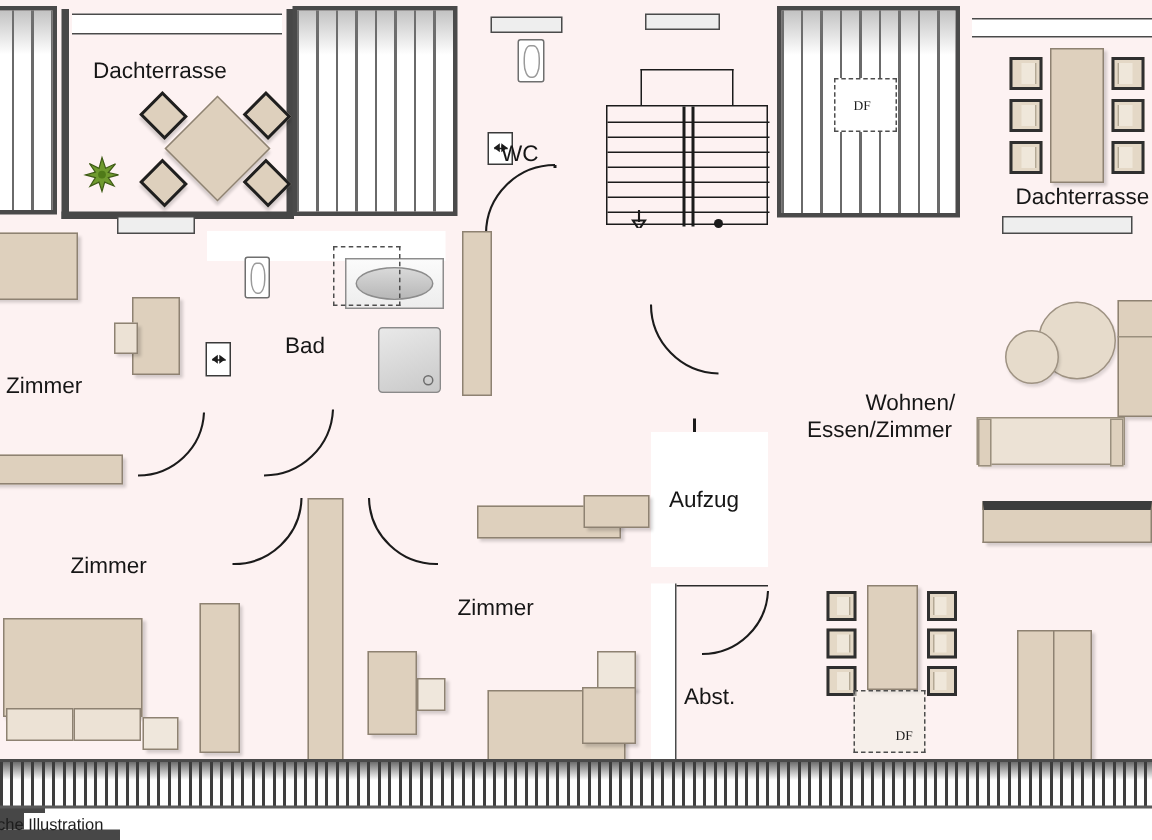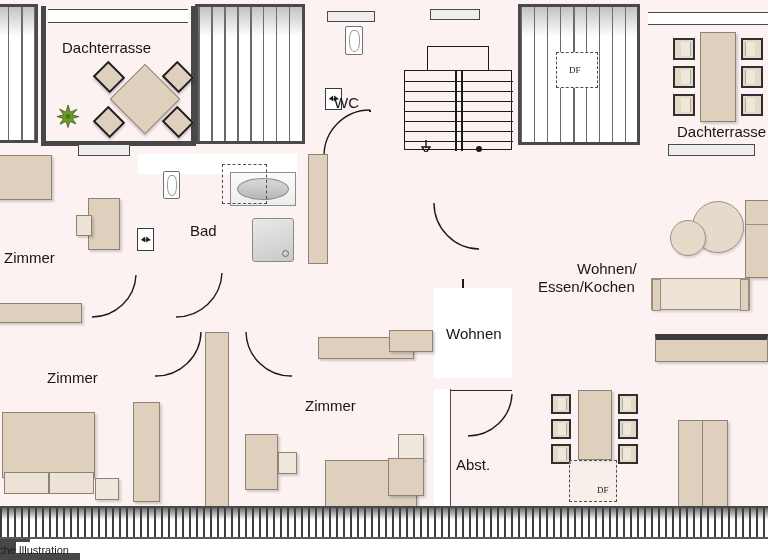--- a/index.html
+++ b/index.html
@@ -281,36 +281,36 @@
   <div class="furn sh" style="left:133px;top:402px;width:27px;height:100px;"></div>
 
   <div class="lbl room" style="left:305px;top:398px;">Zimmer</div>
   <div class="furn sh" style="left:318px;top:337px;width:96px;height:22px;"></div>
   <div class="furn sh" style="left:245px;top:434px;width:33px;height:56px;"></div>
   <div class="furn pale sh" style="left:278px;top:452px;width:19px;height:22px;"></div>
   <div class="furn sh" style="left:325px;top:460px;width:92px;height:48px;"></div>
 
   <div class="abs white" style="left:434px;top:288px;width:78px;height:90px;"></div>
   <div class="elevmark" style="left:462px;top:279px;width:2px;height:9px;"></div>
-  <div class="lbl room" style="left:446px;top:326px;">Wohnen</div>
+  <div class="lbl room" style="left:446px;top:326px;">Aufzug</div>
 
   <div class="abs floor" style="left:434px;top:389px;width:78px;height:119px;"></div>
   <div class="abs white" style="left:434px;top:389px;width:17px;height:119px;border-right:1.5px solid #4a4a4a;"></div>
   <div class="abs" style="left:451px;top:390px;width:61px;height:0;border-top:1.5px solid #2c2c2c;"></div>
   <svg class="arc" style="left:466px;top:394px;" width="48" height="44" viewBox="0 0 48 44">
     <path d="M46 0 A44 44 0 0 1 2 42"></path>
   </svg>
   <div class="lbl room" style="left:456px;top:457px;">Abst.</div>
 
   <div class="furn sh" style="left:389px;top:330px;width:44px;height:22px;"></div>
   <div class="furn pale sh" style="left:398px;top:434px;width:26px;height:26px;"></div>
   <div class="furn sh" style="left:388px;top:458px;width:36px;height:38px;"></div>
 
   <div class="lbl room" style="left:577px;top:261px;">Wohnen/</div>
-  <div class="lbl room" style="left:538px;top:279px;">Essen/Kochen</div>
+  <div class="lbl room" style="left:538px;top:279px;">Essen/Zimmer</div>
 
   <div class="circ" style="left:692px;top:201px;width:52px;height:52px;"></div>
   <div class="circ" style="left:670px;top:220px;width:36px;height:36px;"></div>
 
   <div class="furn sh" style="left:745px;top:200px;width:26px;height:78px;"></div>
   <div class="abs" style="left:745px;top:224px;width:26px;height:0;border-top:1px solid #9a8f7e;"></div>
 
   <div class="sofa" style="left:651px;top:278px;width:99px;height:32px;">
     <div class="arm" style="left:0;top:0;width:9px;height:32px;"></div>
     <div class="arm" style="right:0;top:0;width:9px;height:32px;"></div>

